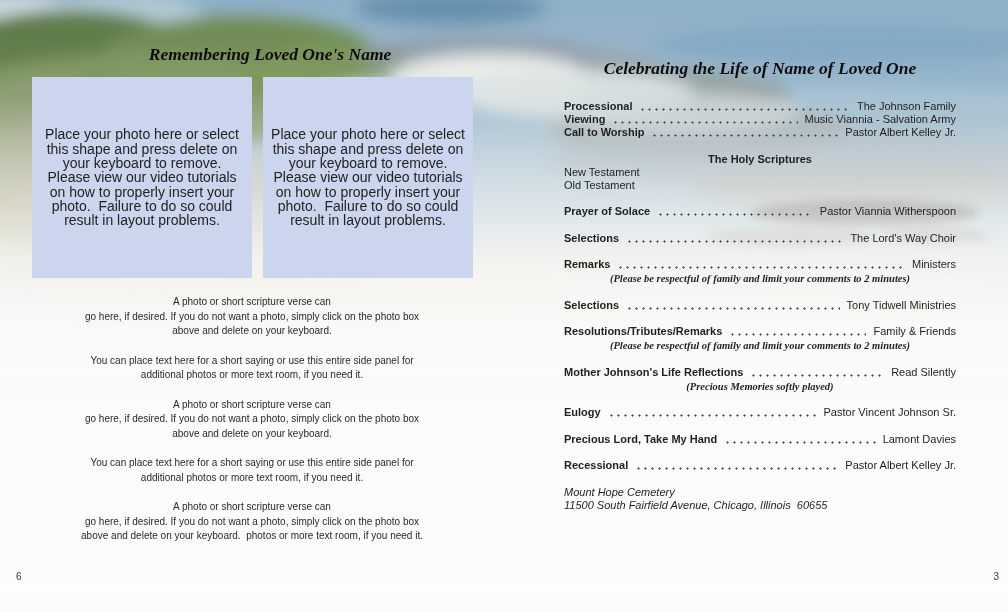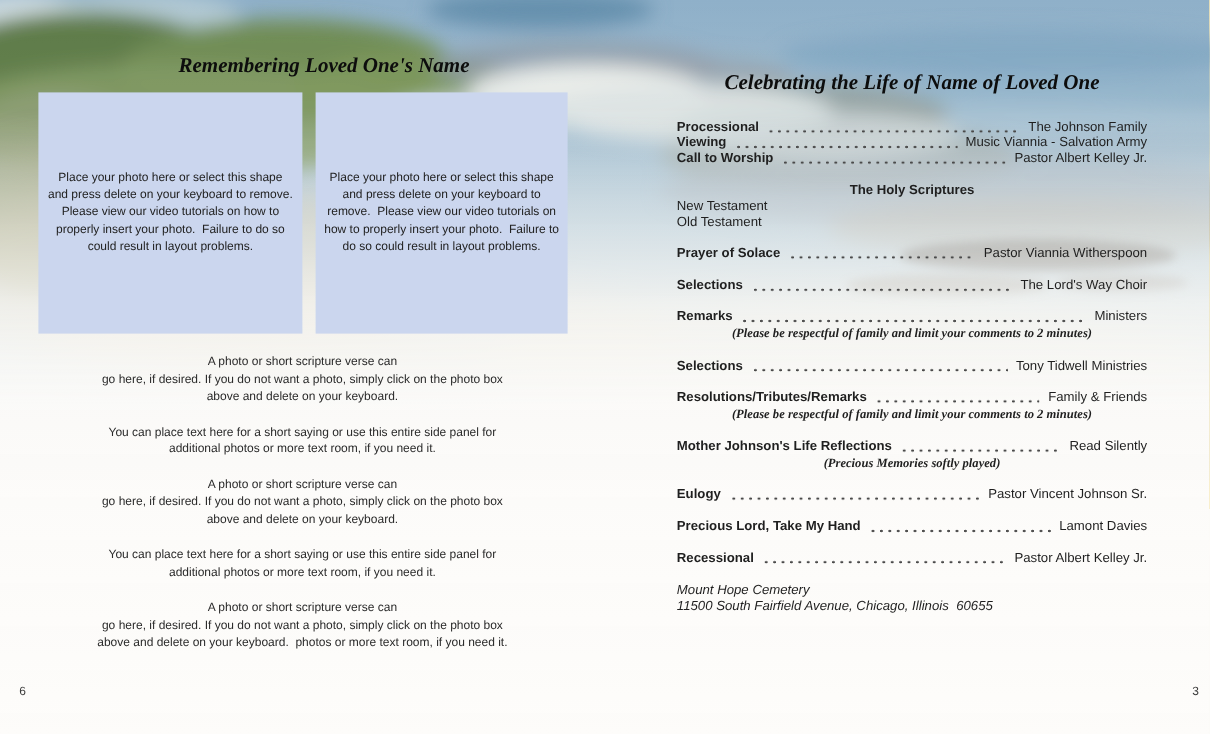--- a/index.html
+++ b/index.html
@@ -1,18 +1,18 @@
 <!DOCTYPE html>
 <html><head>
 <meta charset="utf-8">
 <style>
   html,body { margin:0; padding:0; }
   .canvas {
     position:relative; width:1008px; height:612px; overflow:hidden;
-    background:#eab308; font-family:"Liberation Sans", sans-serif; color:#1f1f1f;
+    background:#7dd3fc; font-family:"Liberation Sans", sans-serif; color:#1f1f1f;
   }
   .backdrop { position:absolute; left:0; top:0; width:1008px; height:612px; }
 
   .page { position:absolute; top:0; width:504px; height:612px; }
   .page-left { left:0; }
   .page-right { left:504px; }
 
   .page-title {
     position:absolute; font-family:"Liberation Serif", serif;
     font-weight:bold; font-style:italic; font-size:17.5px; color:#0d0d0d;
@@ -21,21 +21,21 @@
   .title-left  { top:44px; left:68px; width:404px; }
   .title-right { top:58px; left:40px;  width:432px; }
 
   .photo-box {
     position:absolute; top:77px; height:201px; background:#cbd6ee;
     display:flex; align-items:center; justify-content:center;
   }
   .photo-box-1 { left:32px;  width:220px; }
   .photo-box-2 { left:263px; width:210px; }
   .photo-box-text {
-    font-size:10px; line-height:14.3px; text-align:center;
+    font-size:14px; line-height:14.3px; text-align:center;
     padding:0 7px; white-space:pre-wrap; color:#222;
   }
 
   .left-paragraphs { position:absolute; top:295px; left:20px; width:464px; }
   .para {
     font-size:10px; line-height:14.5px; text-align:center;
     white-space:pre-wrap; margin:0 0 15px 0; color:#2a2a2a;
   }
 
   .page-num { position:absolute; top:571px; font-size:10px; color:#3a3a3a; }

